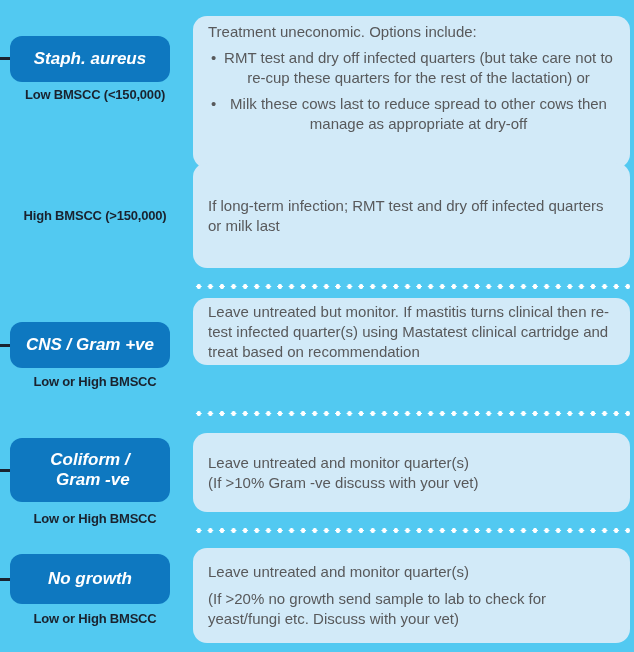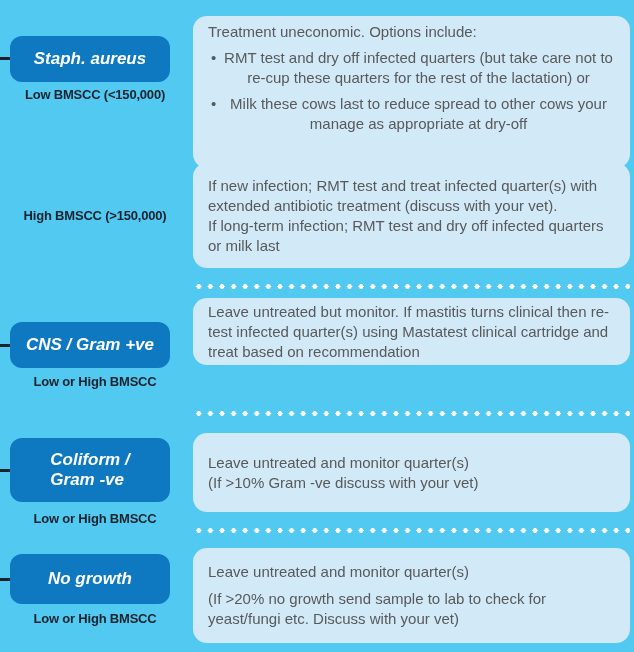--- a/index.html
+++ b/index.html
@@ -9,21 +9,21 @@
     background:#52C9F1;
     overflow:hidden;
     font-family:"Liberation Sans","DejaVu Sans",sans-serif;
   }
   
   .pill{
     position:absolute;left:10px;width:160px;
     background:#0E78C0;
     border-radius:12px;
     display:flex;align-items:center;justify-content:center;
-    text-align:left;
+    text-align:right;
   }
   .pill-label{
     color:#FFFFFF;
     font-weight:bold;font-style:italic;
     font-size:17px;line-height:1.2;
     white-space:pre-line;
   }
   
   .stub{
     position:absolute;left:0;width:10px;height:3px;
@@ -80,27 +80,26 @@
 
   <div class="stub" style="top:57px"></div>
   <div class="pill" style="top:36px;height:46px">
     <span class="pill-label">Staph. aureus</span>
   </div>
   <div class="bmscc" style="top:87px">Low BMSCC (&lt;150,000)</div>
   <div class="box" style="top:16px;height:152px;justify-content:flex-start;padding-top:6px">
     <p>Treatment uneconomic. Options include:</p>
     <ul class="bullets">
       <li>RMT test and dry off infected quarters (but take care not to re-cup these quarters for the rest of the lactation) or</li>
-      <li>Milk these cows last to reduce spread to other cows your manage as appropriate at dry-off</li>
+      <li>Milk these cows last to reduce spread to other cows then manage as appropriate at dry-off</li>
     </ul>
   </div>
 
   <div class="bmscc" style="top:208px">High BMSCC (&gt;150,000)</div>
   <div class="box" style="top:163px;height:105px">
-    <p>If new infection; RMT test and treat infected quarter(s) with extended antibiotic treatment (discuss with your vet).</p>
     <p>If long-term infection; RMT test and dry off infected quarters or milk last</p>
   </div>
 
   <div class="dots" style="top:283px"></div>
 
   <div class="stub" style="top:344px"></div>
   <div class="pill" style="top:322px;height:46px">
     <span class="pill-label">CNS / Gram +ve</span>
   </div>
   <div class="bmscc" style="top:374px">Low or High BMSCC</div>

